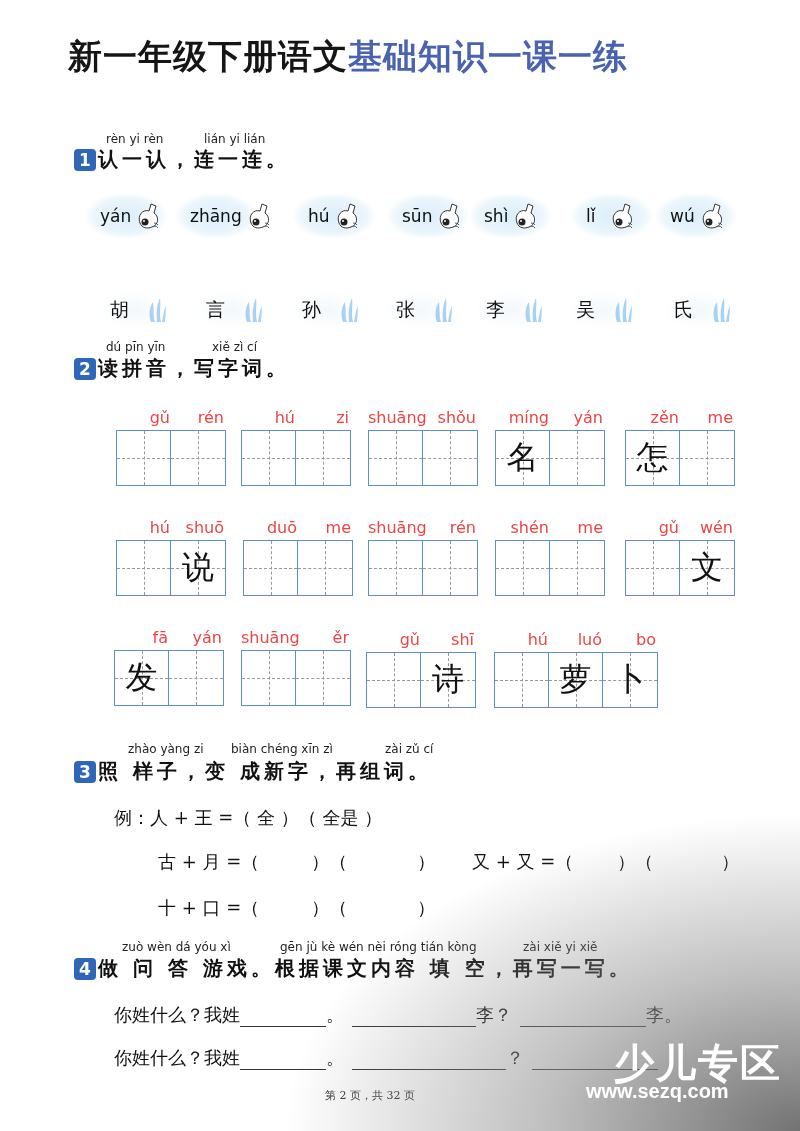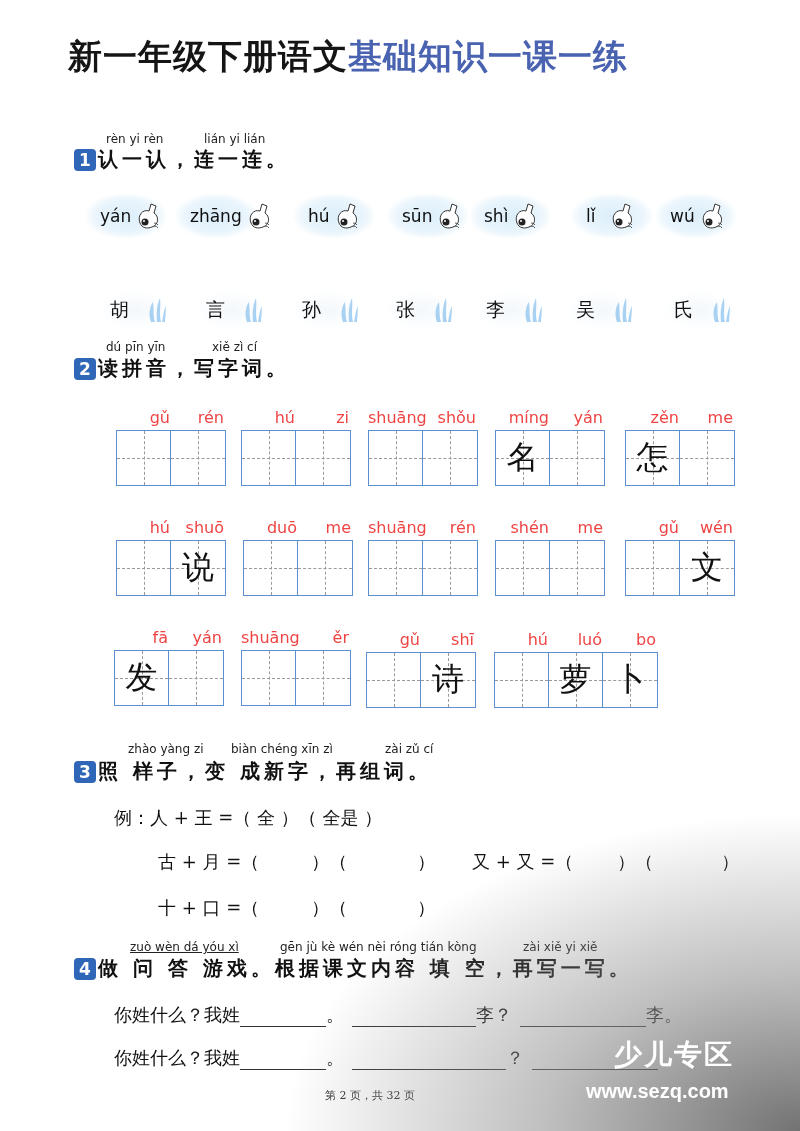--- a/index.html
+++ b/index.html
@@ -41,21 +41,21 @@
   .cell::after { content: ""; position: absolute; top: 50%; left: 0; right: 0; border-top: 1px dashed #9a9a9a; }
   .cell .c { position: absolute; inset: 0; display: flex; align-items: center; justify-content: center; font-size: 32px; color: #111; font-family: "DejaVu Serif", serif; z-index: 1; }
 
   .line { position: absolute; font-size: 18px; white-space: nowrap; font-family: "DejaVu Serif", serif; color: #111; }
   .line span { display: inline-block; }
   .blank { display: inline-block; border-bottom: 1px solid #333; height: 18px; vertical-align: bottom; }
 
   .footer { position: absolute; left: 0; width: 800px; top: 1088px; text-align: center; padding-right: 60px; font-size: 11px; color: #333; font-family: "DejaVu Serif", serif; }
 
   .shade { position: absolute; right: 0; bottom: 0; width: 520px; height: 320px; background: radial-gradient(ellipse at 100% 100%, rgba(90,90,90,0.85) 0%, rgba(140,140,140,0.55) 35%, rgba(255,255,255,0) 70%); pointer-events: none; }
-  .wm-title { position: absolute; left: 614px; top: 1036px; font-size: 28px; font-weight: bold; color: #ffffff; letter-spacing: 2px; }
+  .wm-title { position: absolute; left: 614px; top: 1036px; font-size: 40px; font-weight: bold; color: #ffffff; letter-spacing: 2px; }
   .wm-url { position: absolute; left: 586px; top: 1080px; font-size: 20px; font-weight: bold; color: #ffffff; font-family: "Liberation Sans", sans-serif; }
 </style>
 </head>
 <body>
 
 <div class="page">
 
   <div class="title">
     <span class="black">新一年级下册语文</span><span class="blue">基础知识一课一练</span>
   </div>
@@ -416,21 +416,21 @@
     <span>古 + 月 =（</span><span style="width:52px;"></span><span>）（</span><span style="width:70px;"></span><span>）</span>
   </div>
   <div class="line" style="left:472px; top:850px;">
     <span>又 + 又 =（</span><span style="width:44px;"></span><span>）（</span><span style="width:68px;"></span><span>）</span>
   </div>
   <div class="line" style="left:158px; top:896px;">
     <span>十 + 口 =（</span><span style="width:52px;"></span><span>）（</span><span style="width:70px;"></span><span>）</span>
   </div>
 
   <div class="q" style="top:940px;">
-    <span class="py" style="left:56px;text-decoration:underline;">zuò wèn dá yóu xì</span>
+    <span class="py" style="left:48px;">zuò wèn dá yóu xì</span>
     <span class="py" style="left:206px;">gēn jù kè wén nèi róng tián kòng</span>
     <span class="py" style="left:449px;">zài xiě yi xiě</span>
     <div class="badge" style="top:18px;">4</div>
     <div class="qtext" style="top:15px;">做 问 答 游戏。根据课文内容 填 空，再写一写。</div>
   </div>
 
   <div class="line" style="left:114px; top:1003px;">
     <span>你姓什么？我姓</span><span class="blank" style="width:86px;"></span><span>。</span><span style="width:8px;"></span><span class="blank" style="width:124px;"></span><span>李？</span><span style="width:8px;"></span><span class="blank" style="width:126px;"></span><span>李。</span>
   </div>
   <div class="line" style="left:114px; top:1046px;">

